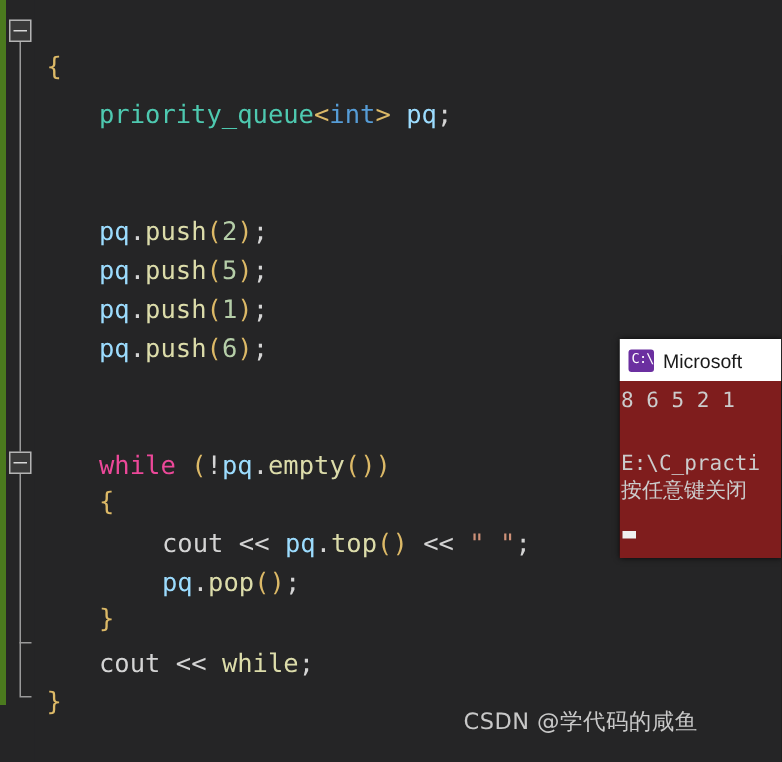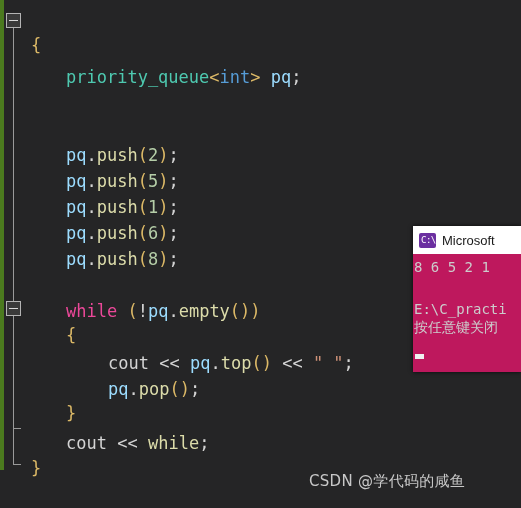--- a/index.html
+++ b/index.html
@@ -145,21 +145,21 @@
   .console-title-text {
     font-family: "Liberation Sans", sans-serif;
     font-size: 13px;
     color: #1a1a1a;
     white-space: nowrap;
   }
   .console-body {
     position: absolute;
     left: 0; top: 28px;
     width: 108px; height: 118px;
-    background: #be185d;
+    background: #7f1d1d;
     overflow: hidden;
   }
   .console-line {
     position: absolute;
     left: 1px;
     white-space: pre;
     font-family: "DejaVu Sans Mono", "Liberation Mono", monospace;
     font-size: 14px;
     line-height: 18px;
     color: #cccccc;
@@ -218,21 +218,20 @@
       <div class="line" style="top:64px; left:43px;"><span class="type">priority_queue</span><span class="brace1">&lt;</span><span class="kw">int</span><span class="brace1">&gt;</span><span class="plain"> </span><span class="var">pq</span><span class="plain">;</span></div>
 
       <div class="line" style="top:142px; left:43px;"><span class="var">pq</span><span class="plain">.</span><span class="fn">push</span><span class="brace1">(</span><span class="num">2</span><span class="brace1">)</span><span class="plain">;</span></div>
 
       <div class="line" style="top:168px; left:43px;"><span class="var">pq</span><span class="plain">.</span><span class="fn">push</span><span class="brace1">(</span><span class="num">5</span><span class="brace1">)</span><span class="plain">;</span></div>
 
       <div class="line" style="top:194px; left:43px;"><span class="var">pq</span><span class="plain">.</span><span class="fn">push</span><span class="brace1">(</span><span class="num">1</span><span class="brace1">)</span><span class="plain">;</span></div>
 
       <div class="line" style="top:220px; left:43px;"><span class="var">pq</span><span class="plain">.</span><span class="fn">push</span><span class="brace1">(</span><span class="num">6</span><span class="brace1">)</span><span class="plain">;</span></div>
 
-      <div class="line" style="top:246px; left:43px;"><span class="var">pq</span><span class="plain">.</span><span class="fn">push</span><span class="brace1">(</span><span class="num">8</span><span class="brace1">)</span><span class="plain">;</span></div>
 
       <div class="line" style="top:298px; left:43px;"><span class="kwctl">while</span><span class="plain"> </span><span class="brace1">(</span><span class="plain">!</span><span class="var">pq</span><span class="plain">.</span><span class="fn">empty</span><span class="brace1">(</span><span class="brace1">)</span><span class="brace1">)</span></div>
 
       <div class="line" style="top:322px; left:43px;"><span class="brace1">{</span></div>
 
       <div class="line" style="top:350px; left:85px;"><span class="plain">cout</span><span class="plain"> </span><span class="op">&lt;&lt;</span><span class="plain"> </span><span class="var">pq</span><span class="plain">.</span><span class="fn">top</span><span class="brace1">(</span><span class="brace1">)</span><span class="plain"> </span><span class="op">&lt;&lt;</span><span class="plain"> </span><span class="str">" "</span><span class="plain">;</span></div>
 
       <div class="line" style="top:376px; left:85px;"><span class="var">pq</span><span class="plain">.</span><span class="fn">pop</span><span class="brace1">(</span><span class="brace1">)</span><span class="plain">;</span></div>
 
       <div class="line" style="top:400px; left:43px;"><span class="brace1">}</span></div>

